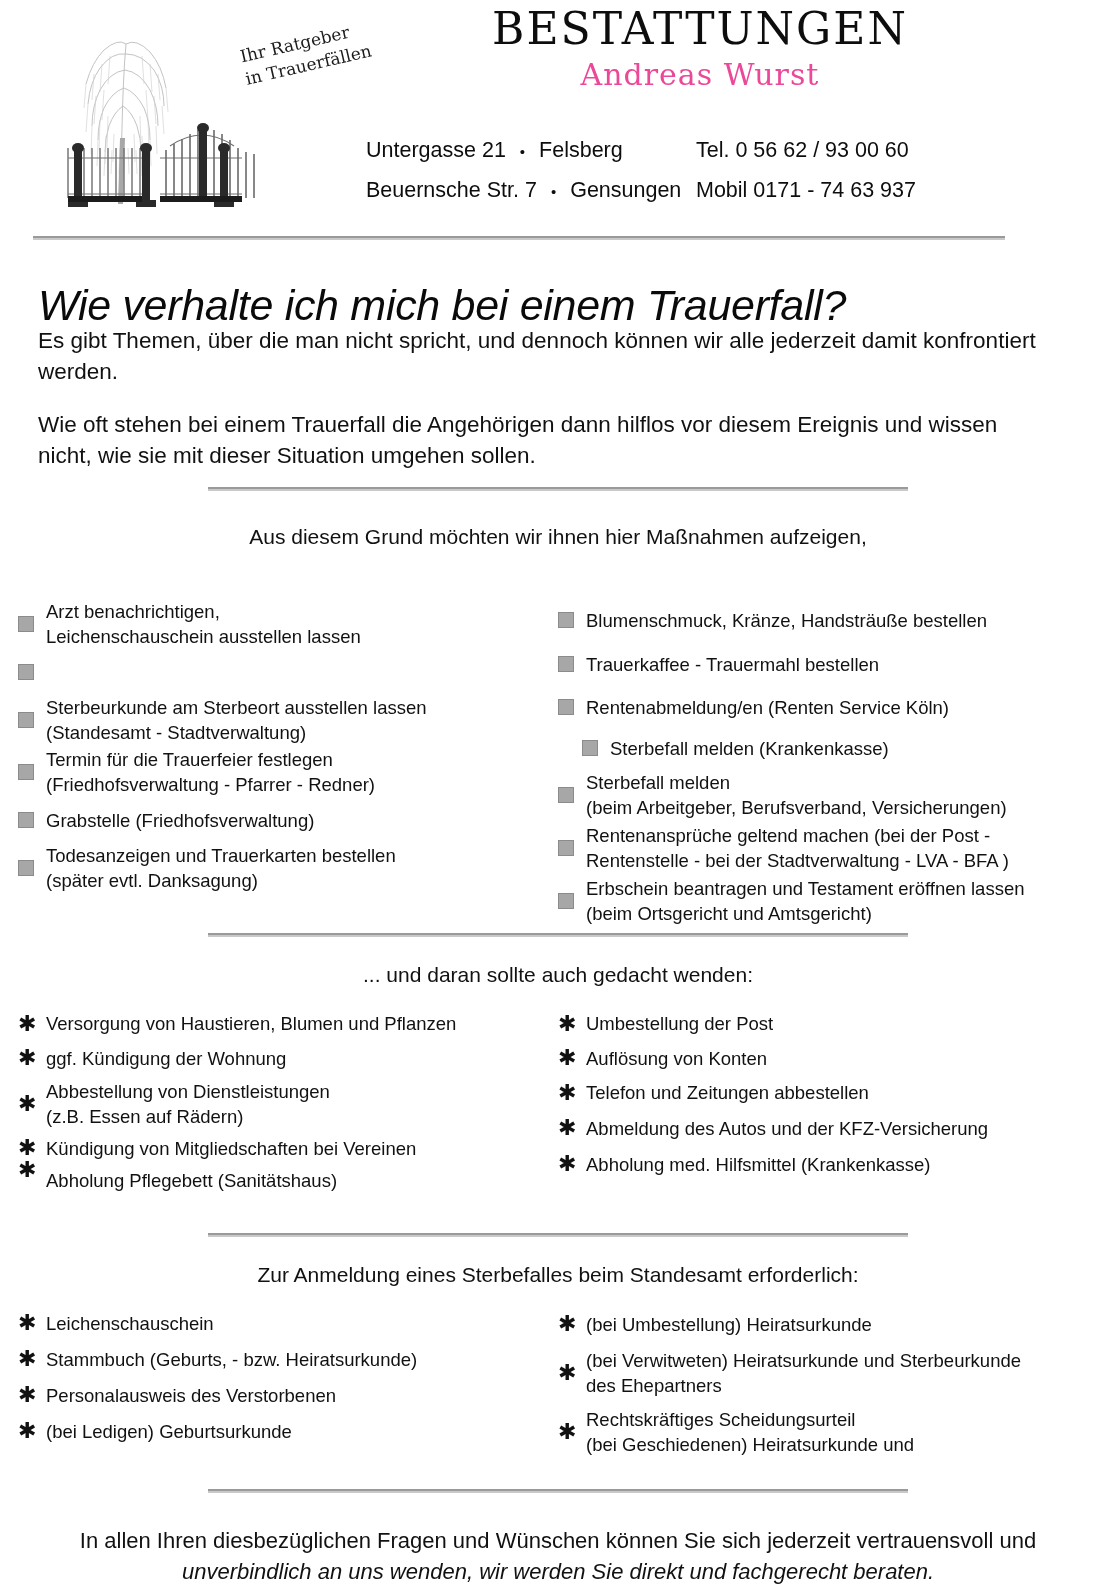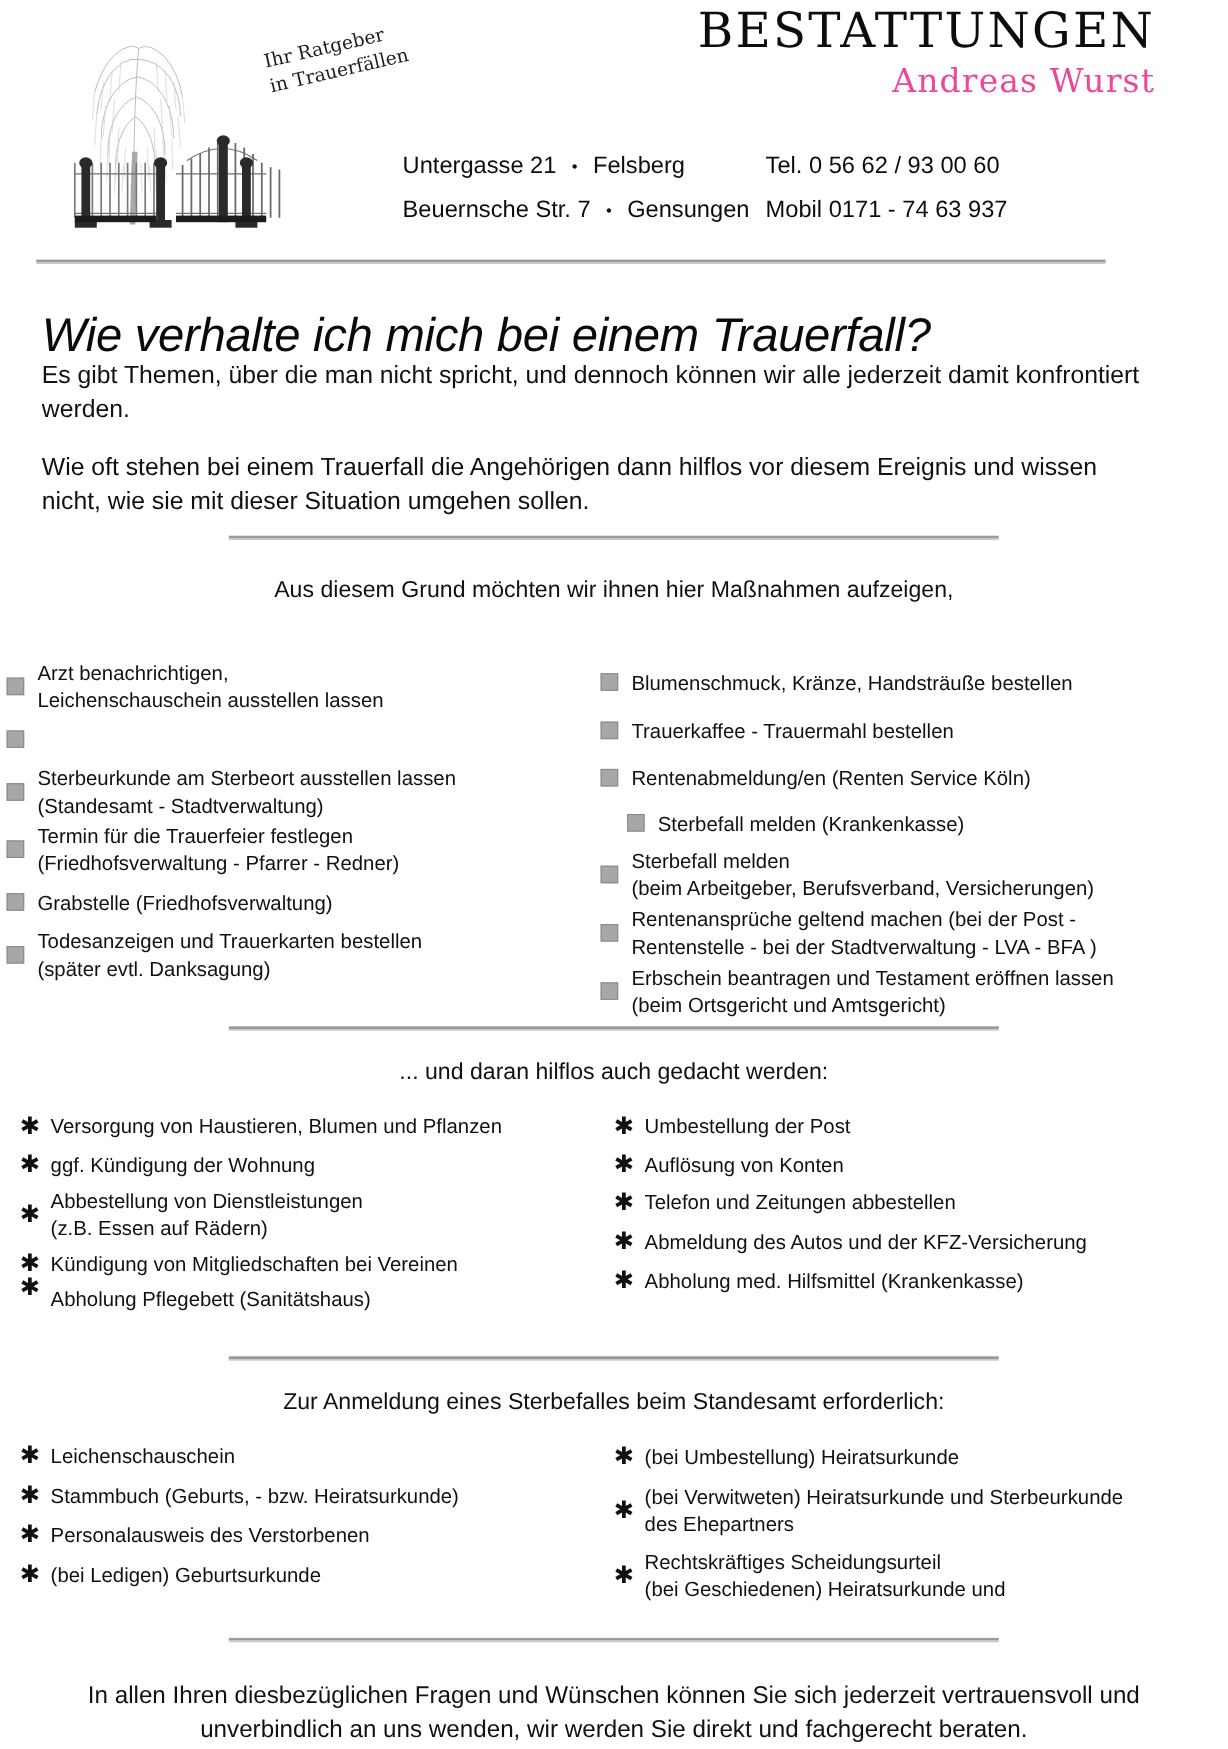--- a/index.html
+++ b/index.html
@@ -41,21 +41,21 @@
     font-size: 17px;
     line-height: 1.35;
     color: #1b1b1b;
     white-space: nowrap;
   }
   .brand {
     position: absolute;
     left: 350px;
     top: 6px;
     width: 700px;
-    text-align: right;
+    text-align: center;
   }
   .brand-name {
     font-family: "DejaVu Serif", serif;
     font-size: 44px;
     letter-spacing: 2px;
     color: #0d0d0d;
     line-height: 1.05;
     font-weight: 400;
   }
   .brand-person {
@@ -322,21 +322,21 @@
 </div>
 
 <div class="blk" style="left:18px; top:487px; width:1080px;">
   <div class="rule-mid"></div>
 </div>
 
 <div class="blk" style="left:18px; top:523px; width:1080px;">
   <div class="sec-head">Aus diesem Grund möchten wir ihnen hier Maßnahmen aufzeigen,</div>
 </div>
 
-<div class="blk cols" style="left:6px; top:598px;">
+<div class="blk cols" style="left:18px; top:598px;">
   <div class="col">
     <div class="item" style="height:52px;">
       <span class="box"></span>
       <span class="item-text">
         <div>Arzt benachrichtigen,</div>
         <div>Leichenschauschein ausstellen lassen</div>
       </span>
     </div>
     <div class="item" style="height:43px;">
       <span class="box"></span>
@@ -417,21 +417,21 @@
       </span>
     </div>
   </div>
 </div>
 
 <div class="blk" style="left:18px; top:933px; width:1080px;">
   <div class="rule-mid"></div>
 </div>
 
 <div class="blk" style="left:18px; top:961px; width:1080px;">
-  <div class="sec-head">... und daran hilflos auch gedacht werden:</div>
+  <div class="sec-head">... und daran sollte auch gedacht wenden:</div>
 </div>
 
 <div class="blk cols" style="left:18px; top:1006px;">
   <div class="col">
     <div class="item" style="height:35px;">
       <span class="star">✱</span>
       <span class="item-text">
         <div>Versorgung von Haustieren, Blumen und Pflanzen</div>
       </span>
     </div>
@@ -555,14 +555,14 @@
     </div>
   </div>
 </div>
 
 <div class="blk" style="left:18px; top:1489px; width:1080px;">
   <div class="rule-mid"></div>
 </div>
 
 <div class="blk" style="left:18px; top:1525px; width:1080px; text-align:center;">
   <div style="font-size:22px; line-height:31px; color:#111;">In allen Ihren diesbezüglichen Fragen und Wünschen können Sie sich jederzeit vertrauensvoll und</div>
-  <div style="font-size:22px; line-height:31px; color:#111;">unverbindlich an uns wenden, wir werden Sie direkt und fachgerecht beraten.</div>
+  <div style="font-size:22px; line-height:31px; color:#111;font-style:italic;">unverbindlich an uns wenden, wir werden Sie direkt und fachgerecht beraten.</div>
 </div>
 
 </body></html>

